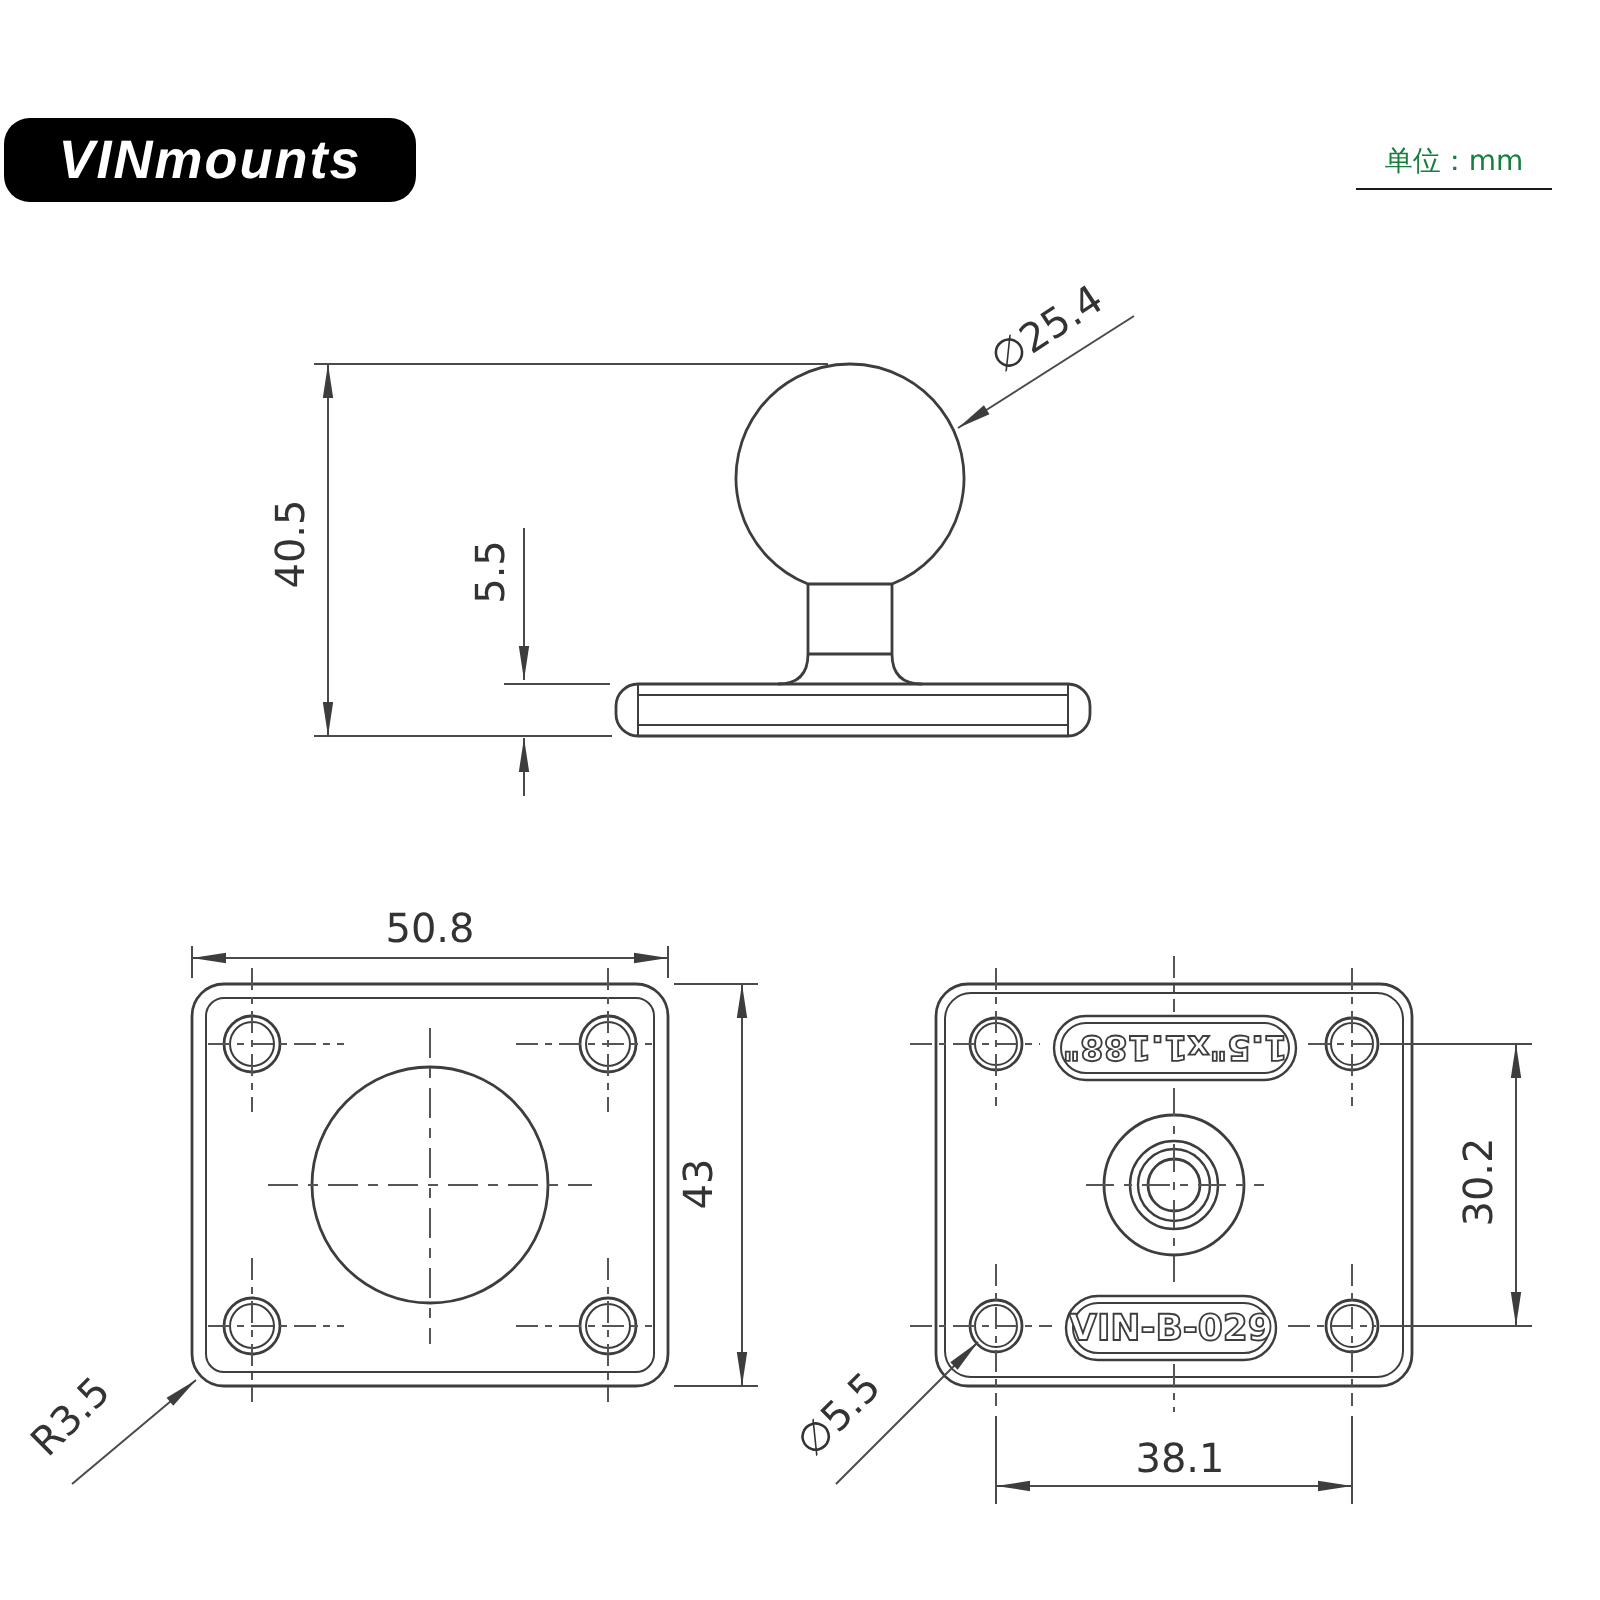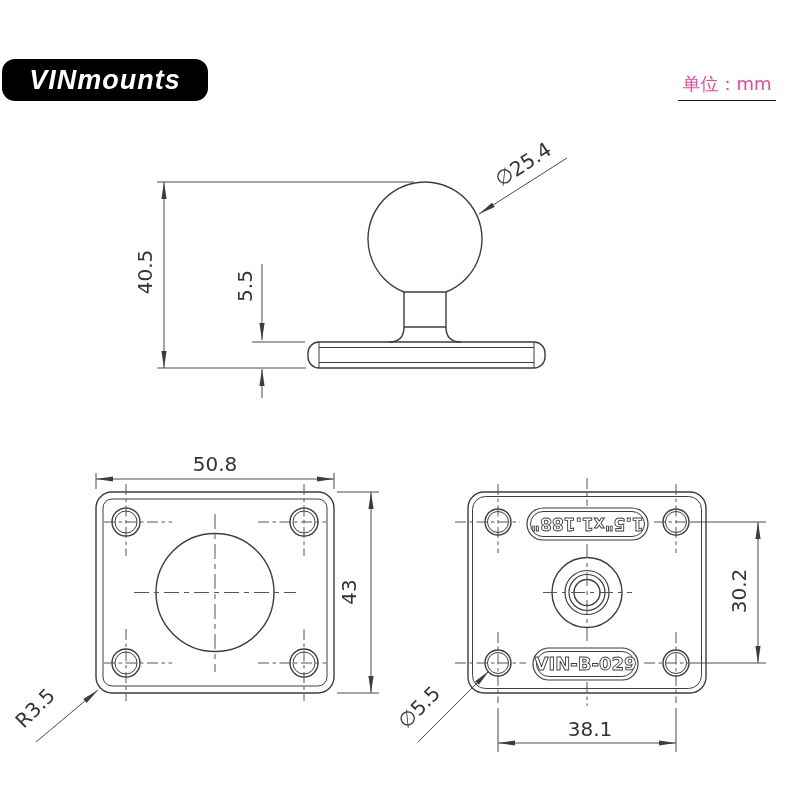--- a/index.html
+++ b/index.html
@@ -2,21 +2,21 @@
 <html><head>
 <meta charset="utf-8">
 <style>
   html,body{margin:0;padding:0;background:#ffffff;}
   .page{position:relative;width:800px;height:800px;background:#fff;overflow:hidden;
         font-family:"DejaVu Sans","Liberation Sans",sans-serif;}
   .logo{position:absolute;left:2px;top:47px;width:206px;height:42px;background:#000;
         border-radius:13px;display:flex;align-items:center;justify-content:center;margin-top:12px;}
   .logo span{color:#fff;font-weight:bold;font-style:italic;font-size:27px;letter-spacing:1px;
         font-family:"Liberation Sans",sans-serif;}
-  .unit{position:absolute;left:678px;top:72px;width:98px;color:#ec4899;font-size:18px;
+  .unit{position:absolute;left:678px;top:72px;width:98px;color:#15803d;font-size:14px;
         text-align:center;border-bottom:1.5px solid #1a1a1a;padding-bottom:4px;}
   svg text{font-family:"DejaVu Sans","Liberation Sans",sans-serif;font-size:20px;fill:#333;}
   svg .emboss{fill:#ffffff;stroke:#3d3d3d;stroke-width:0.9px;font-weight:bold;}
 </style>
 </head>
 <body>
 
 <div class="page">
 
   <div class="logo">

